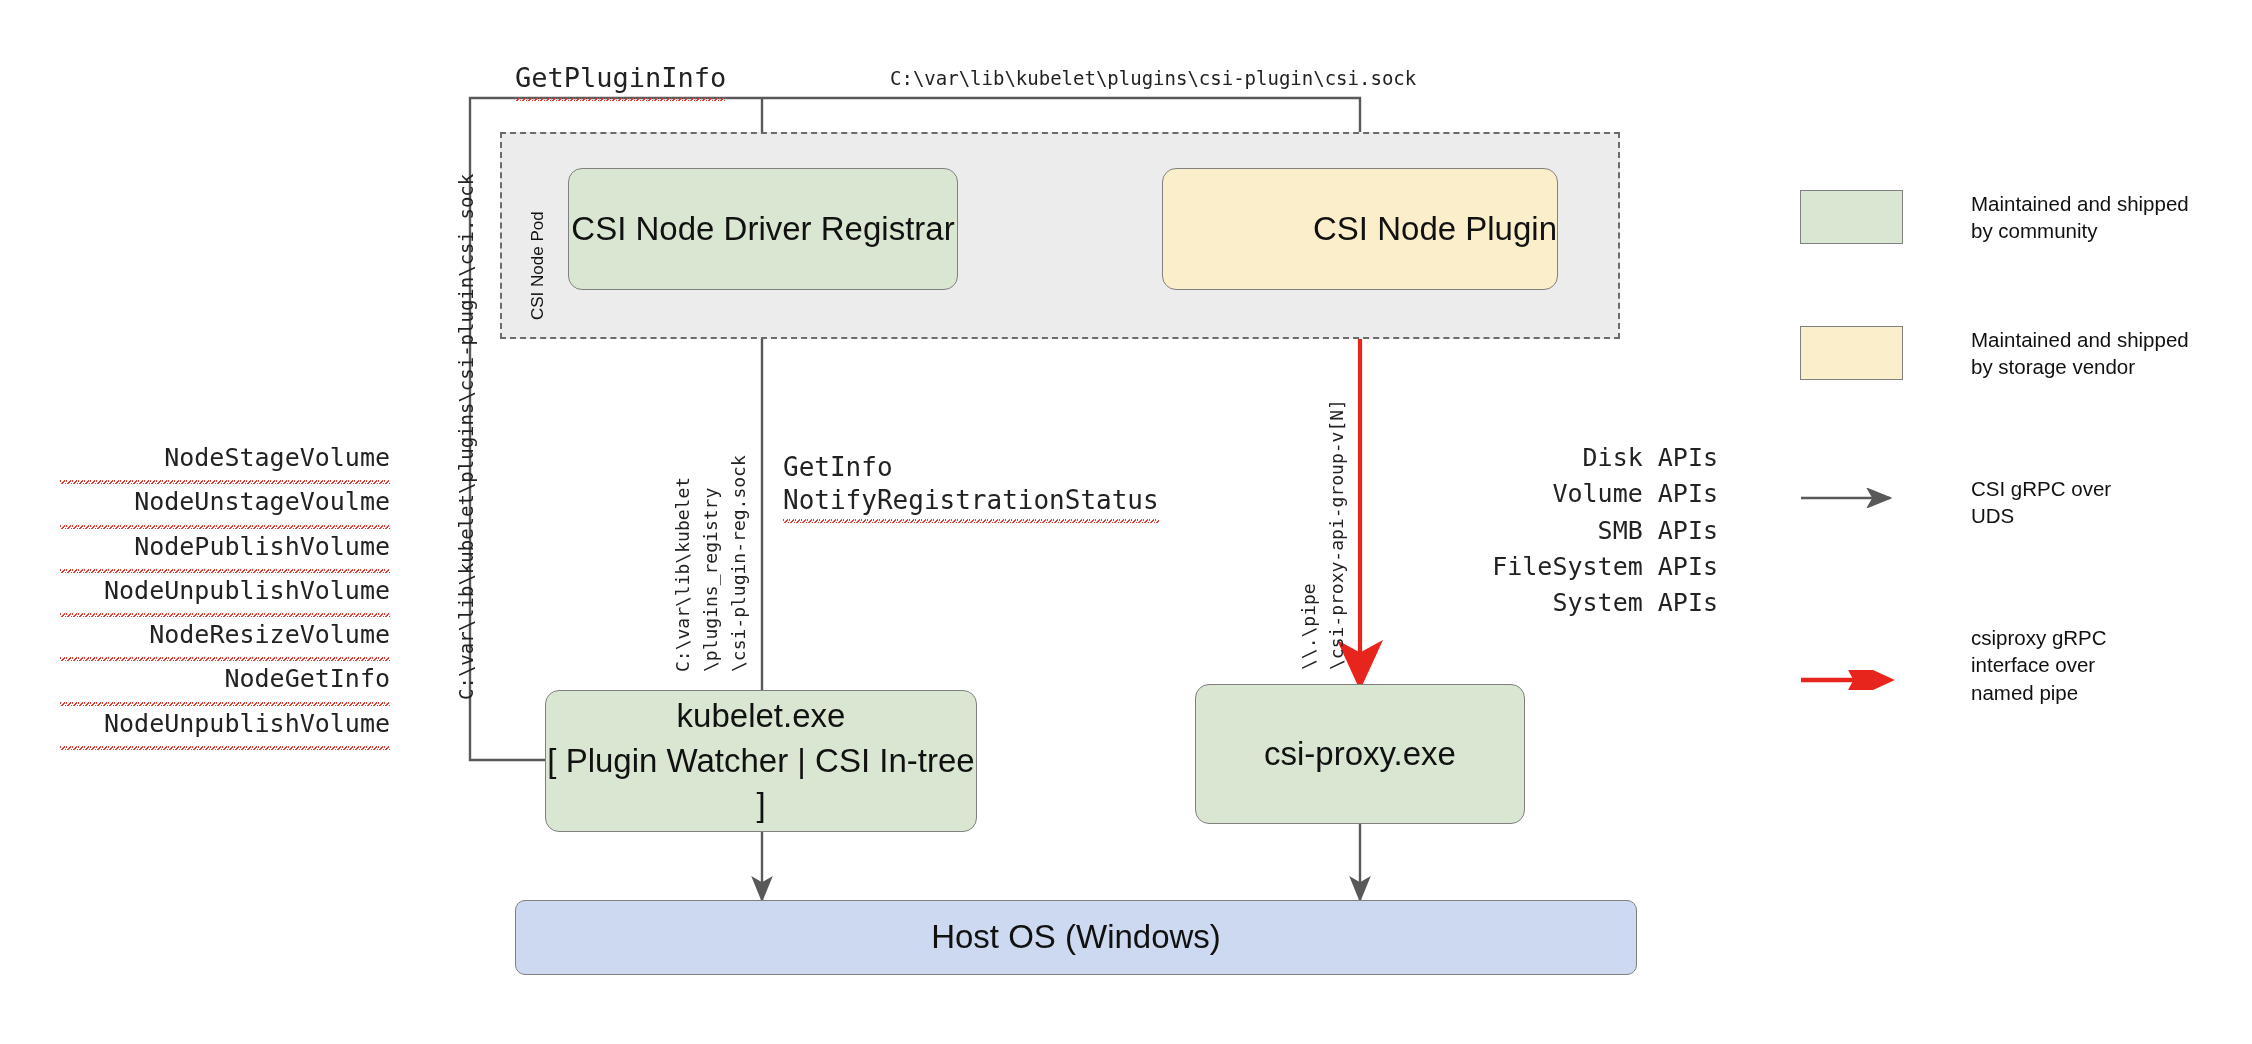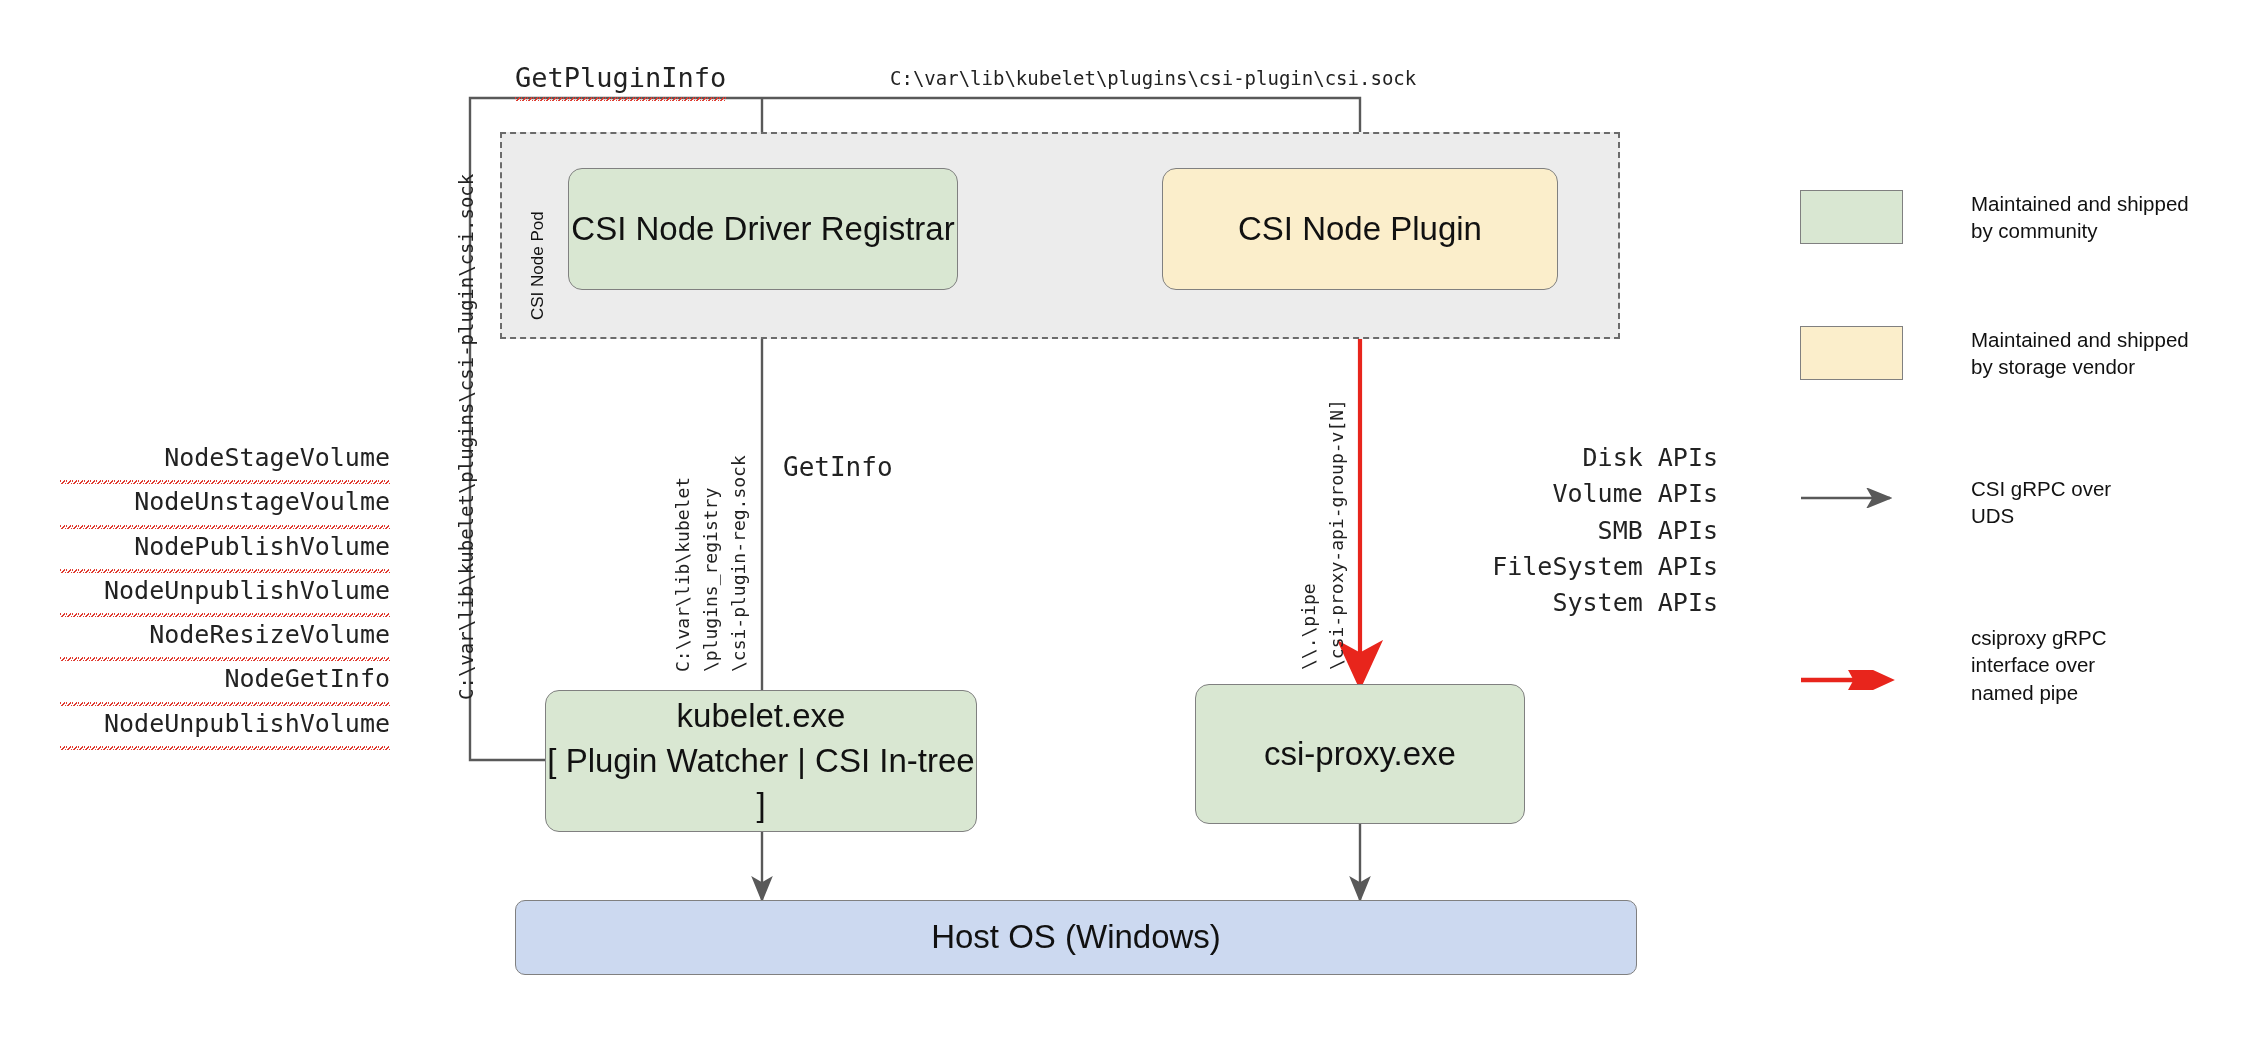--- a/index.html
+++ b/index.html
@@ -95,21 +95,21 @@
     </g>
   </svg>
 
   <div class="pod" style="left:500px;top:132px;width:1120px;height:207px;"></div>
   <div class="podlabel" style="left:528px;top:320px;">CSI Node Pod</div>
 
   <div class="node green" style="left:568px;top:168px;width:390px;height:122px;">
     <span>CSI Node Driver Registrar</span>
   </div>
 
-  <div class="node yellow" style="left:1162px;top:168px;width:396px;height:122px;">
+  <div class="node yellow" style="left:1162px;top:168px;width:396px;height:122px;align-items:flex-end;">
     <span>CSI Node Plugin</span>
   </div>
 
   <div class="node green" style="left:545px;top:690px;width:432px;height:142px;">
     <span>kubelet.exe</span>
     <span>[ Plugin Watcher | CSI In-tree ]</span>
   </div>
 
   <div class="node green" style="left:1195px;top:684px;width:330px;height:140px;">
     <span>csi-proxy.exe</span>
@@ -123,20 +123,21 @@
 
   <div class="mono" style="left:890px;top:67px;font-size:19px;">C:\var\lib\kubelet\plugins\csi-plugin\csi.sock</div>
 
   <div class="vmono" style="left:455px;top:700px;font-size:19px;">C:\var\lib\kubelet\plugins\csi-plugin\csi.sock</div>
 
   <div class="vmono" style="left:672px;top:672px;font-size:18px;">C:\var\lib\kubelet</div>
   <div class="vmono" style="left:700px;top:672px;font-size:18px;">\plugins_registry</div>
   <div class="vmono" style="left:728px;top:672px;font-size:18px;">\csi-plugin-reg.sock</div>
 
   <div class="mono" style="left:783px;top:452px;font-size:26px;">GetInfo</div>
+  <div class="mono sq" style="left:783px;top:485px;font-size:26px;">NotifyRegistrationStatus</div>
 
   <div class="vmono" style="left:1298px;top:670px;font-size:18px;">\\.\pipe</div>
   <div class="vmono" style="left:1326px;top:670px;font-size:18px;">\csi-proxy-api-group-v[N]</div>
 
   <div class="apilist right" style="left:60px;top:440px;width:330px;">
     <div class="sq">NodeStageVolume</div>
     <div class="sq">NodeUnstageVoulme</div>
     <div class="sq">NodePublishVolume</div>
     <div class="sq">NodeUnpublishVolume</div>
     <div class="sq">NodeResizeVolume</div>

